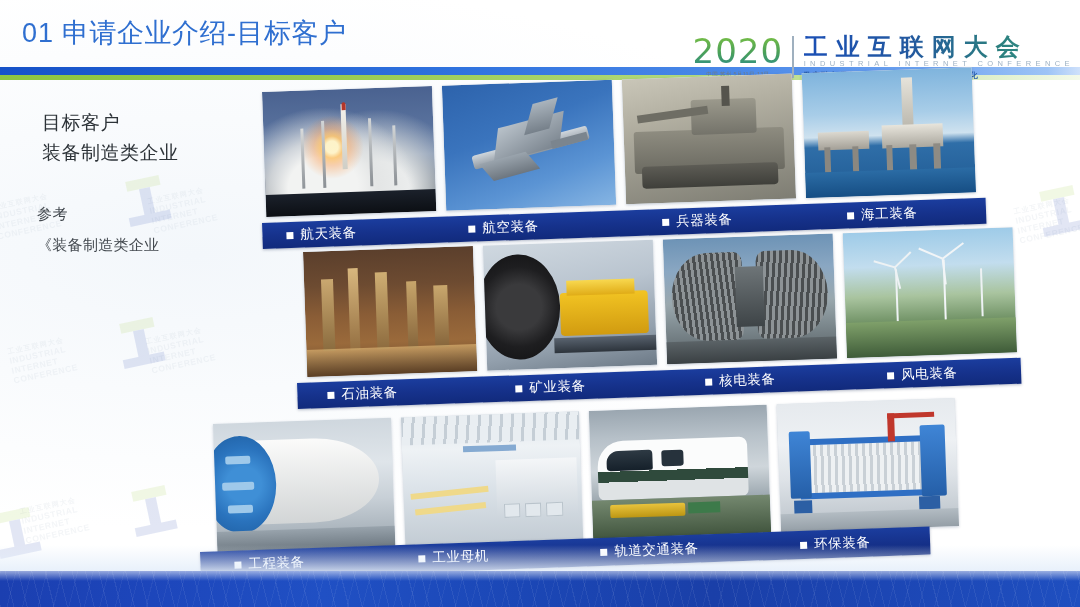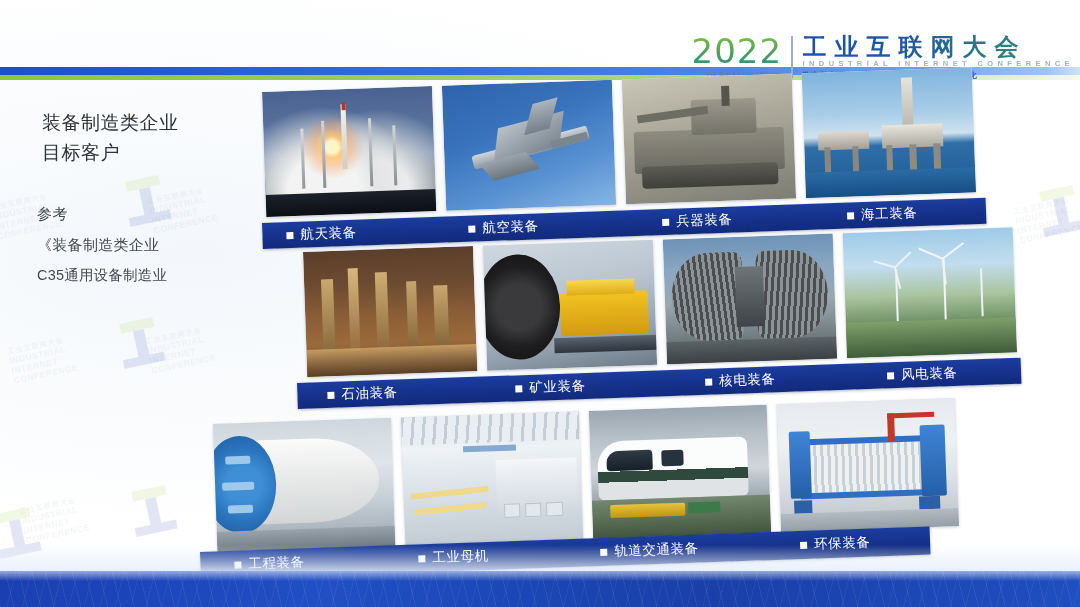--- a/index.html
+++ b/index.html
@@ -92,21 +92,21 @@
   }
   #logo .name-block{display:flex;flex-direction:column;}
   #logo .cn-main{
     font-size:24px;line-height:25px;letter-spacing:8px;font-weight:700;
     background:linear-gradient(90deg,#1a4fb5 0%,#23599f 40%,#2b7f7e 72%,#35998f 100%);
     -webkit-background-clip:text;background-clip:text;color:transparent;
     white-space:nowrap;
   }
   #logo .en-main{
     font-size:7.5px;line-height:10px;letter-spacing:4.4px;
-    color:#9eb2c4;font-weight:700;white-space:nowrap;
+    color:#9eb2c4;font-weight:400;white-space:nowrap;
   }
   #logo .cn-slogan{
     font-size:8px;line-height:11px;letter-spacing:.6px;
     color:#2a5ea8;font-weight:700;white-space:nowrap;margin-top:1px;
   }
 
   
   #lead{
     position:absolute;left:42px;top:108px;
     font-size:19px;line-height:30px;color:#2d3338;
@@ -230,48 +230,51 @@
     <span class="t-green" style="left:10px;top:2px;width:34px;height:10px;"></span>
     <span class="t-bar" style="left:22px;top:12px;width:11px;height:34px;"></span>
     <span class="t-bar" style="left:6px;top:38px;width:42px;height:9px;"></span>
   </div>
   <div class="wm-mark" style="left:1034px;top:186px;width:54px;height:54px;transform:rotate(-12deg);">
     <span class="t-green" style="left:10px;top:2px;width:34px;height:10px;"></span>
     <span class="t-bar" style="left:22px;top:12px;width:11px;height:34px;"></span>
     <span class="t-bar" style="left:6px;top:38px;width:42px;height:9px;"></span>
   </div>
 
+  <div id="title">
+    <span class="num">01</span>
+    <span>申请企业介绍-目标客户</span>
+  </div>
 
   <div id="divider">
     <div class="blue"></div>
     <div class="green"></div>
   </div>
 
   <div id="logo">
     <div class="year-block">
-      <div class="year">2022</div>
+      <div class="year">2020</div>
       <div class="year-sub">中国·苏州  5月11日-13日</div>
     </div>
     <div class="bar"></div>
     <div class="name-block">
       <div class="cn-main">工业互联网大会</div>
       <div class="en-main">INDUSTRIAL INTERNET CONFERENCE</div>
       <div class="cn-slogan">数实融合 数智赋能——高质量推进新型工业化</div>
     </div>
   </div>
 
   <div id="lead">
+    <div>目标客户</div>
     <div>装备制造类企业</div>
-    <div>目标客户</div>
   </div>
 
   <div id="refs">
     <div class="r0">参考</div>
     <div class="r1">《装备制造类企业</div>
-    <div class="r3">C35通用设备制造业</div>
   </div>
 
   <div class="row" style="left:262px;top:92px;transform:rotate(-2.0deg);transform-origin:left top;gap:10px;">
 
     <div class="cell" style="width:170px;height:125px;">
       <div class="ph" style="background:
           radial-gradient(circle at 40% 46%, rgba(255,244,200,.95) 0 5%, rgba(255,190,90,.75) 9%, rgba(255,140,50,.35) 15%, transparent 26%),
           radial-gradient(ellipse at 34% 78%, #f2f3f2 0 22%, rgba(226,228,228,.85) 34%, transparent 58%),
           radial-gradient(ellipse at 66% 82%, #eceeee 0 20%, rgba(214,218,219,.8) 32%, transparent 56%),
           linear-gradient(180deg,#4a6290 0%,#5a739e 34%,#6a81a6 54%,#2b3440 86%,#171c24 100%);">

